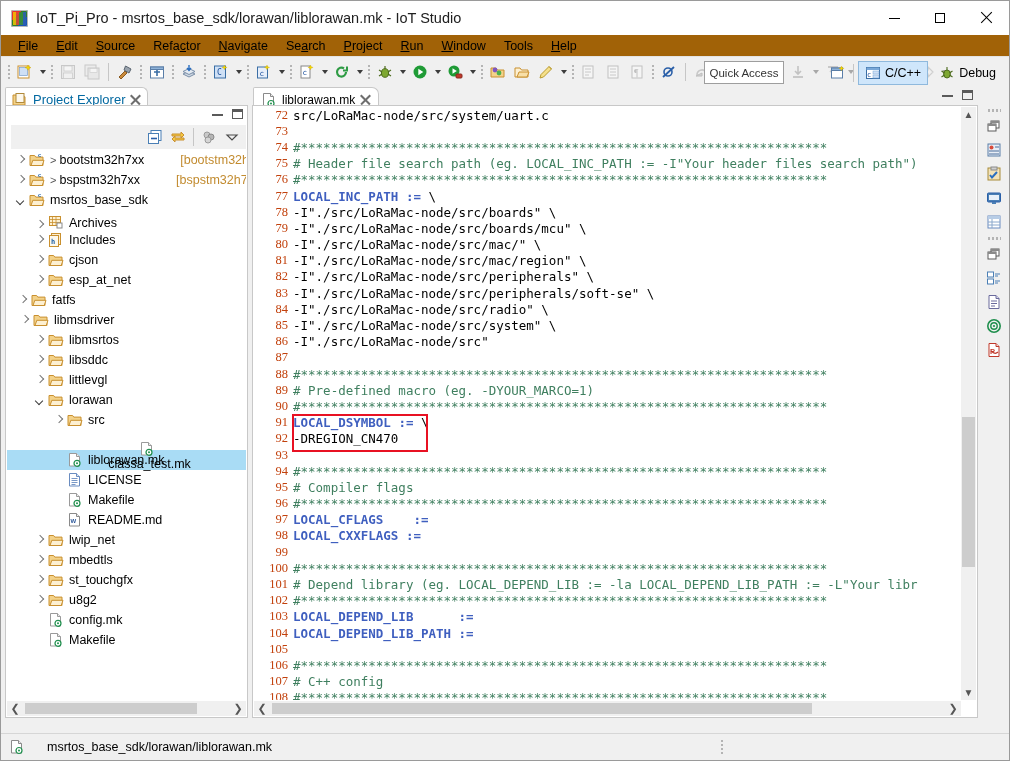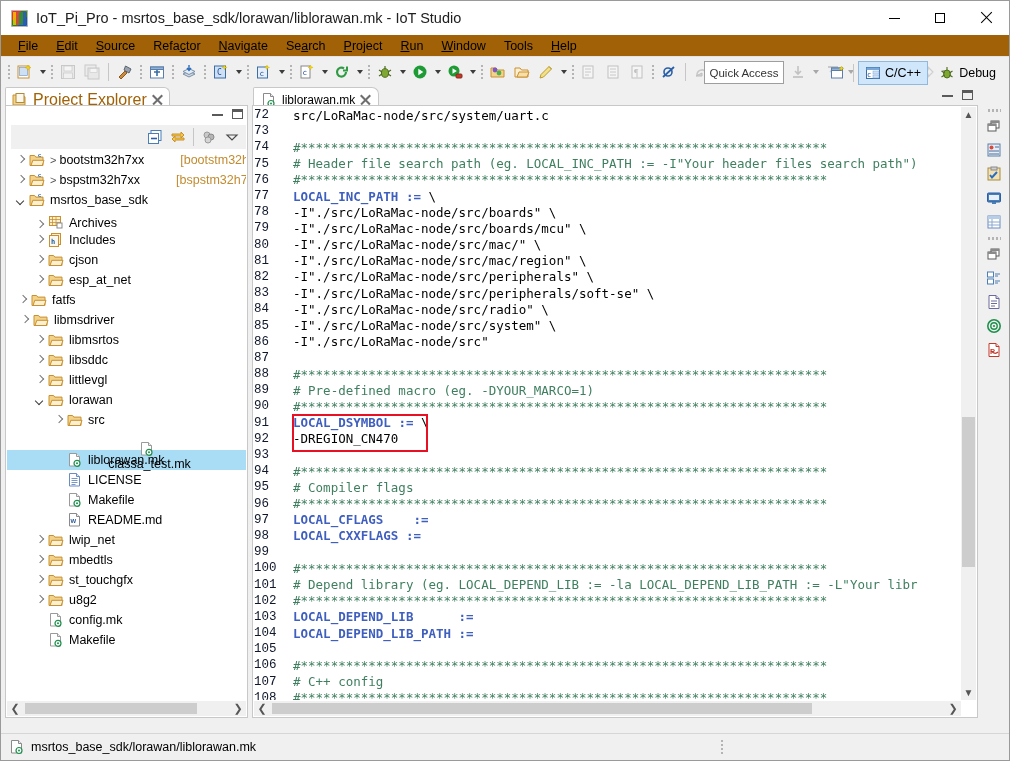--- a/index.html
+++ b/index.html
@@ -58,21 +58,21 @@
   .open-persp{width:22px;height:22px;display:flex;align-items:center;justify-content:center;}
   .vsep{width:1px;height:18px;background:#c6c6c6;}
 
   
   .workbench{position:absolute;left:0;top:86px;right:0;bottom:38px;background:#f0f0f0;}
 
   
   .pe{position:absolute;left:4px;top:18px;width:243px;bottom:4px;background:#fff;border:1px solid #c8c8c8;box-sizing:border-box;}
   .view-tab{position:absolute;left:4px;top:0px;height:23px;background:#fff;border:1px solid #c8c8c8;border-bottom:none;
      display:flex;align-items:center;padding:0 6px;gap:5px;border-radius:2px 6px 0 0;}
-  .view-tab .lbl{font-size:16px;color:#a16207;white-space:nowrap;}
+  .view-tab .lbl{font-size:13px;color:#0369a1;white-space:nowrap;}
   .tabclose{width:11px;height:11px;position:relative;opacity:.8;}
   .tabclose:before,.tabclose:after{content:"";position:absolute;top:5px;left:-1px;width:13px;height:1.5px;background:#4a4a4a;}
   .tabclose:before{transform:rotate(45deg);}
   .tabclose:after{transform:rotate(-45deg);}
   .viewbtns{position:absolute;right:4px;top:3px;display:flex;gap:9px;align-items:center;}
   .vb-min{width:11px;height:2px;border-bottom:2px solid #5a5a5a;}
   .vb-max{width:11px;height:10px;border:1.5px solid #5a5a5a;box-sizing:border-box;border-top-width:3px;}
 
   .pe-toolbar{position:absolute;left:5px;right:1px;top:19px;height:24px;background:#f0f0f0;display:flex;align-items:center;justify-content:flex-end;gap:7px;padding-right:6px;}
   .pe-tree{position:absolute;left:1px;right:1px;top:44px;bottom:17px;overflow:hidden;background:#fff;}
@@ -93,39 +93,39 @@
 
   
   .ed{position:absolute;left:251px;right:31px;top:18px;bottom:4px;background:#fff;border:1px solid #c8c8c8;box-sizing:border-box;}
   .ed-tab{position:absolute;left:252px;top:0px;height:23px;background:#fff;border:1px solid #c8c8c8;border-bottom:none;
      display:flex;align-items:center;padding:0 7px;gap:5px;border-radius:2px 7px 0 0;}
   .ed-viewbtns{position:absolute;right:36px;top:3px;display:flex;gap:9px;align-items:center;}
 
   .ed-body{position:absolute;left:1px;right:1px;top:1px;bottom:1px;overflow:hidden;background:#fff;}
   .code{position:absolute;left:0;right:0;top:0;bottom:16px;overflow:hidden;}
   .cline{height:16.2px;display:flex;align-items:center;white-space:pre;font-family:"DejaVu Sans Mono","Liberation Mono",monospace;font-size:12.5px;}
-  .ln{width:34px;text-align:left;color:#0f172a;padding-right:5px;flex:none;font-family:Liberation Mono, monospace;font-size:12.5px;}
+  .ln{width:34px;text-align:right;color:#c2410c;padding-right:5px;flex:none;font-family:Liberation Serif, serif;font-size:12.5px;}
   .ctext{color:#000;margin-top:37px;}
   .c-comment{color:#3f7f5f;}
   .c-var{color:#3f5fbf;font-weight:bold;}
   .c-op{color:#3f5fbf;font-weight:bold;}
   .hl-box{position:absolute;border:2px solid #e81123;pointer-events:none;}
 
   .ed-vscroll{position:absolute;right:1px;top:1px;width:15px;bottom:17px;background:#f0f0f0;}
   .ed-vs-up,.ed-vs-down{height:15px;display:flex;align-items:center;justify-content:center;color:#555;font-size:10px;}
   .ed-vs-thumb{position:absolute;left:1px;width:13px;background:#cdcdcd;}
   .ed-hscroll{position:absolute;left:1px;right:16px;bottom:1px;height:15px;background:#f0f0f0;display:flex;align-items:center;}
 
   
   .rightbar{position:absolute;right:2px;top:18px;width:26px;bottom:4px;background:#f0f0f0;display:flex;flex-direction:column;align-items:center;padding-top:2px;}
   .rb-grip{width:14px;height:3px;background-image:radial-gradient(#b4b4b4 40%,transparent 41%);background-size:4px 2px;margin:2px 0 3px;}
   .rb-btn{width:22px;height:22px;display:flex;align-items:center;justify-content:center;margin-bottom:2px;}
 
   
-  .statusbar{position:absolute;left:0;right:0;bottom:0;height:26px;background:#f0f0f0;border-top:1px solid #d6d6d6;display:flex;align-items:center;padding-left:8px;gap:6px;}
+  .statusbar{position:absolute;left:0;right:0;bottom:0;height:26px;background:#f0f0f0;border-top:1px solid #d6d6d6;display:flex;align-items:center;padding-left:8px;gap:22px;}
   .status-text{font-size:12.5px;color:#000;}
   .status-grip{position:absolute;left:720px;top:5px;width:2px;height:16px;
      background-image:radial-gradient(#b4b4b4 40%,transparent 41%);background-size:2px 4px;}
 </style>
 </head>
 <body>
 
 <div class="app">
 
   <div class="titlebar">

